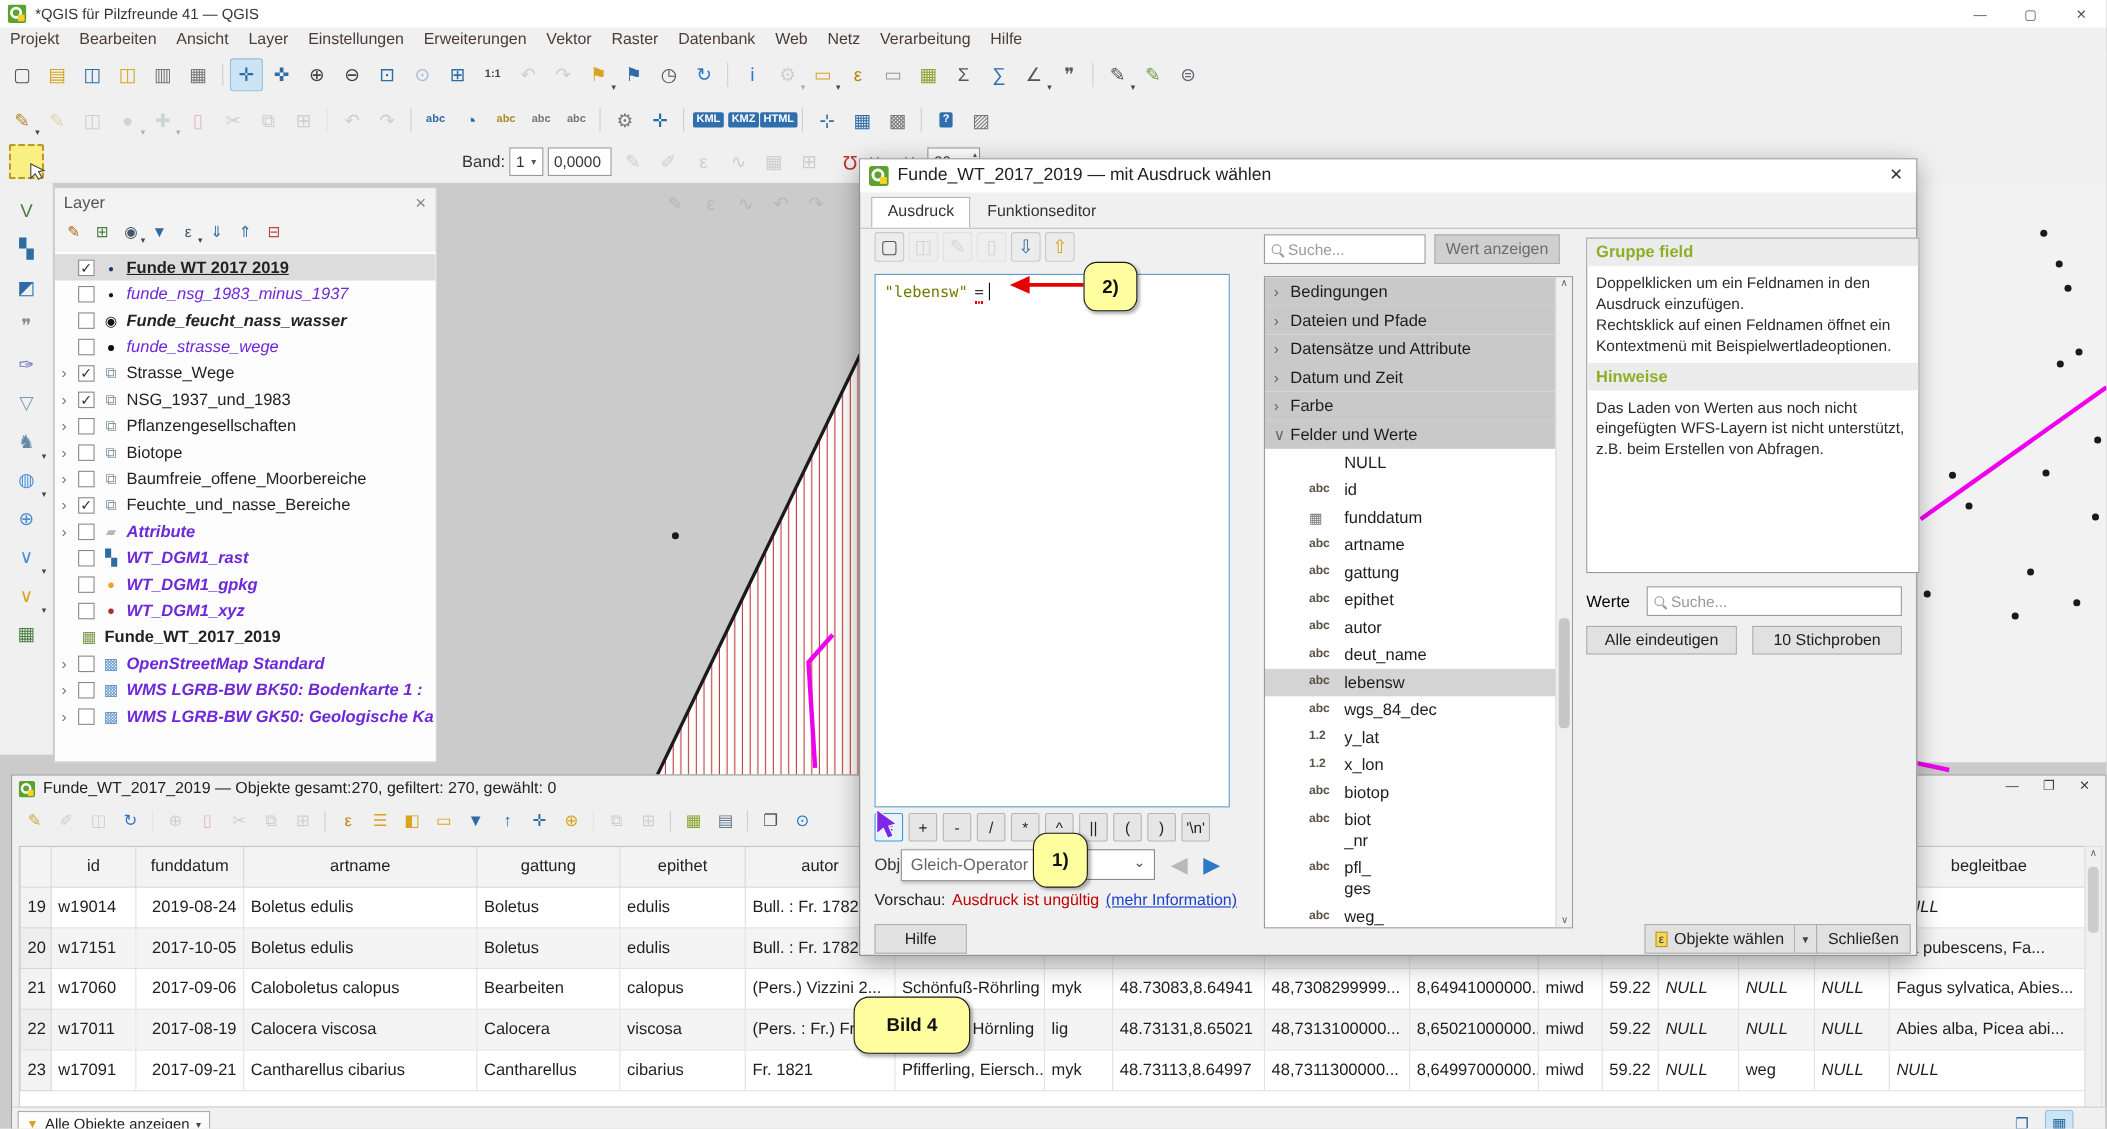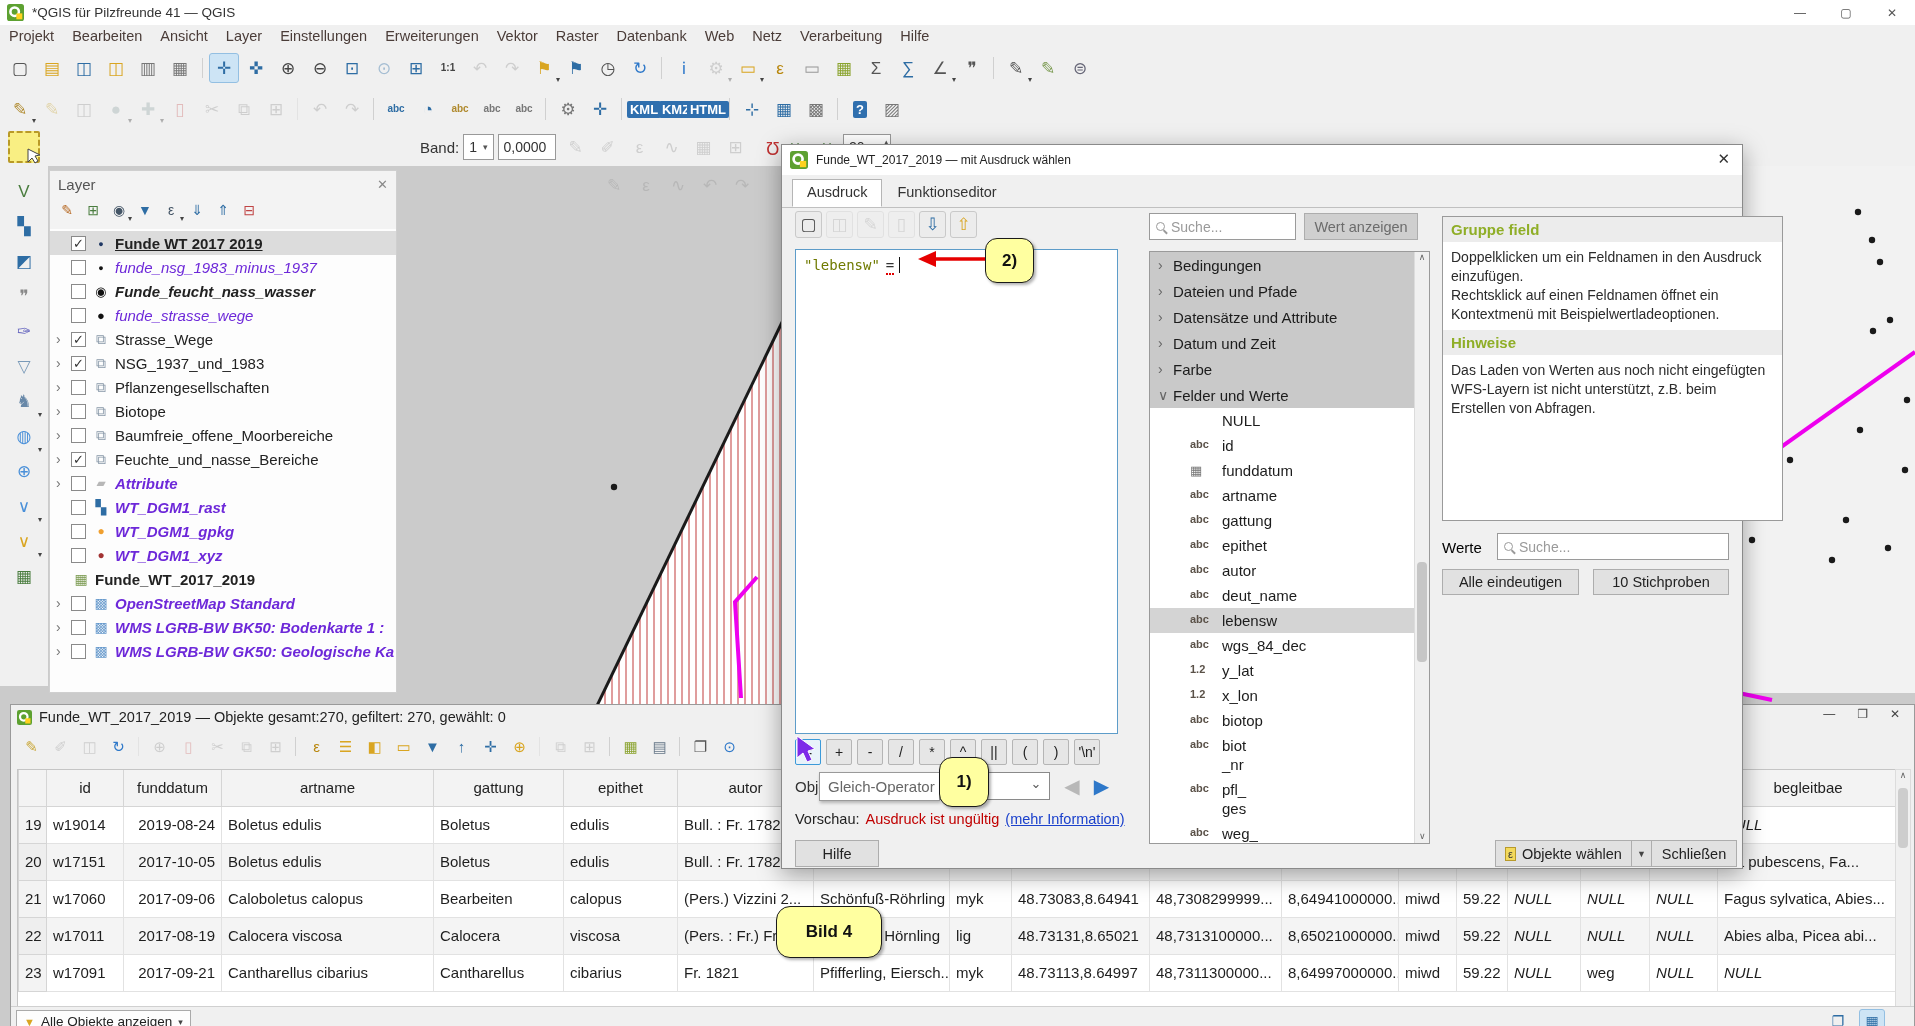--- a/index.html
+++ b/index.html
@@ -20,21 +20,21 @@
   .tbrow { position:absolute; left:4px; display:flex; align-items:center; height:40px; z-index:3; }
   #tb1 { top:48px; } #tb2 { top:89px; }
   .tbtn { position:relative; width:30px; height:30px; margin:0 1px; border-radius:3px; display:inline-flex; align-items:center; justify-content:center; }
   .tbtn .g { font-size:17px; line-height:1; }
   .tbtn.txt .g { font-size:10px; font-weight:bold; }
   .tbtn.dis { opacity:.38; }
   .tbtn.act { background:#cde4f5; border:1px solid #93bfe2; }
   .tbtn.sep { margin-left:13px; }
   .tbtn.sep::before { content:""; position:absolute; left:-8px; top:4px; bottom:4px; border-left:1px solid #d0d0d0; }
   .tbtn.dd::after { content:"▾"; position:absolute; right:-1px; bottom:-1px; font-size:8px; color:#444; }
-  .tbtn.badge .g { background:#2f6fae; color:#fff !important; font-size:13px; font-weight:bold; padding:2px 3px; border-radius:2px; }
+  .tbtn.badge .g { background:#2f6fae; color:#fff !important; font-size:10px; font-weight:bold; padding:2px 3px; border-radius:2px; }
 
   
   #row3 { position:absolute; top:128px; left:0; height:38px; display:flex; align-items:center; z-index:3; }
   .selicon { width:32px; height:32px; margin:0 8px 0 8px; background:#f9ef83; border:2px dashed #b99a27; border-radius:2px; position:relative; }
   .lbl15 { font-size:15px; color:#333; margin:0 4px 0 14px; }
   .minibox { height:26px; background:#fff; border:1px solid #999; font-size:14px; color:#333; display:inline-flex; align-items:center; padding:0 5px; margin-right:4px; }
   .combo .dar { font-size:9px; color:#555; margin-left:6px; }
   .spin { position:relative; padding-right:14px; }
   .spin::after { content:"▴\A▾"; white-space:pre; position:absolute; right:2px; top:1px; font-size:7px; line-height:11px; color:#555; }
   .magnet { color:#c03030; font-size:18px; transform:rotate(180deg); display:inline-block; }
@@ -101,21 +101,21 @@
   .filterbtn { margin-left:5px; height:23px; border:1px solid #aaa; background:#fdfdfd; display:flex; align-items:center; font-size:13.5px; padding:0 7px; gap:6px; }
   .filterbtn .fun { color:#d9a521; font-size:11px; }
   .filterbtn .dar { font-size:9px; color:#444; }
   .viewtoggles { position:absolute; right:28px; bottom:4px; display:flex; gap:6px; }
   .viewtoggles .tbtn { width:26px; height:23px; } .viewtoggles .g { font-size:14px; }
 
   
   .dialog { position:absolute; left:781px; top:144px; width:962px; height:725px; background:#f0f0f0; border:1px solid #8a8a8a; box-shadow:0 6px 22px rgba(0,0,0,.35); z-index:6; }
   .dlg-title { height:30px; display:flex; align-items:center; background:#fff; }
   .dlg-title .qicon { width:18px; height:18px; margin:0 8px 0 8px; }
-  .dlg-title .t { font-size:12px; color:#222; }
+  .dlg-title .t { font-size:16px; color:#222; }
   .dlg-x { position:absolute; right:12px; top:5px; font-size:15px; color:#333; }
   .tabs { position:absolute; left:10px; top:34px; height:28px; display:flex; }
   .tab { padding:4px 14px; font-size:14.5px; color:#333; border:1px solid transparent; }
   .tab.active { background:#fff; border-color:#b5b5b5; border-bottom-color:#fff; }
   .tabline { position:absolute; left:0; right:0; top:62px; border-top:1px solid #c0c0c0; }
   #dlg-tools { position:absolute; left:12px; top:66px; display:flex; }
   #dlg-tools .tbtn { width:27px; height:27px; border:1px solid #c9c9c9; background:#ececec; margin-right:3px; }
   .searchbox { position:absolute; display:flex; align-items:center; background:#fff; border:1px solid #9a9a9a; }
   .searchbox input { border:none; outline:none; width:100%; font-size:14px; color:#333; font-family:inherit; background:transparent; }
   .searchbox input::placeholder { color:#9a9a9a; }
@@ -135,21 +135,21 @@
   .trow { display:flex; align-items:flex-start; padding:3px 0 3px 40px; font-size:15px; }
   .trow.sel { background:#d4d4d4; }
   .ticn { width:32px; flex:0 0 auto; font-size:11px; font-weight:bold; color:#5a5148; padding-top:2px; }
   .ticn.abc::before { content:"abc"; }
   .ticn.cal::before { content:"▦"; font-size:13px; color:#777; font-weight:normal; }
   .ticn.num::before { content:"1.2"; }
   .tlab { white-space:pre-line; line-height:19px; color:#1c1c1c; }
   .treescroll { position:absolute; right:0; top:0; width:15px; height:100%; background:#f0f0f0; border-left:1px solid #dcdcdc; font-size:9px; color:#666; text-align:center; }
   .treescroll .thumb { position:absolute; left:2px; top:310px; width:10px; height:100px; background:#c6c6c6; border-radius:4px; }
 
-  .helpbox { position:absolute; left:660px; top:71px; width:341px; height:305px; background:#fff; border:1px solid #9a9a9a; overflow:hidden; }
+  .helpbox { position:absolute; left:660px; top:71px; width:303px; height:305px; background:#fff; border:1px solid #9a9a9a; overflow:hidden; }
   .hh { background:#ececec; padding:4px 8px; font-size:15px; font-weight:bold; color:#8fae27; }
   .hp { padding:6px 8px; font-size:14px; line-height:19px; color:#2b2b2b; }
   .wlabel { position:absolute; left:660px; top:394px; font-size:15px; color:#000000; }
   #val-search { left:715px; top:388px; width:232px; height:27px; }
   #btn-uniq { position:absolute; left:660px; top:424px; width:137px; height:26px; }
   #btn-sample { position:absolute; left:811px; top:424px; width:136px; height:26px; }
   .valuelist { position:absolute; left:660px; top:458px; width:287px; height:233px; background:#fff; border:1px solid #9a9a9a; padding:4px 0; }
   .vitem { font-size:15px; color:#222; padding:2px 10px; }
 
   #ops { position:absolute; left:13px; top:594px; display:flex; gap:5px; }

